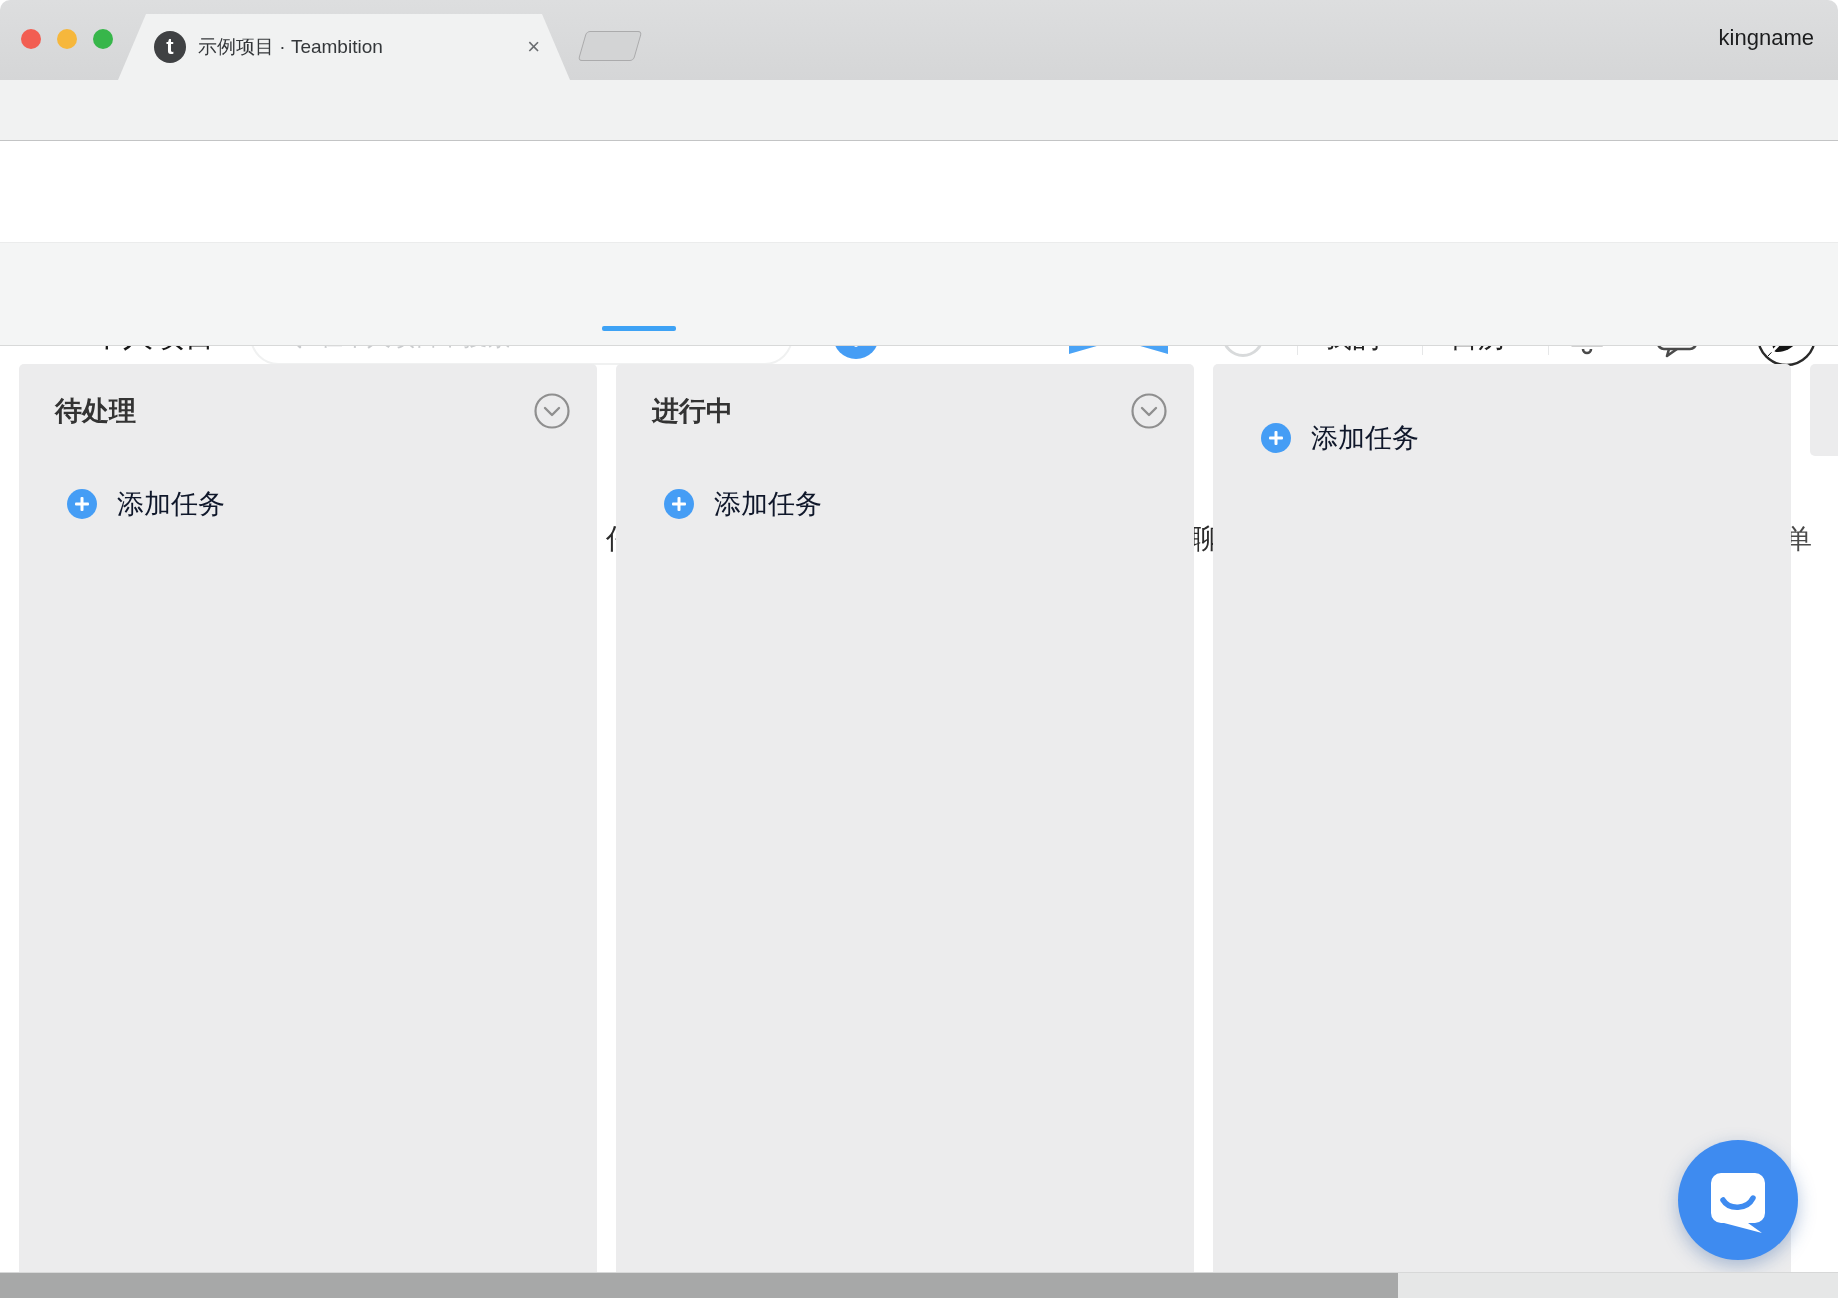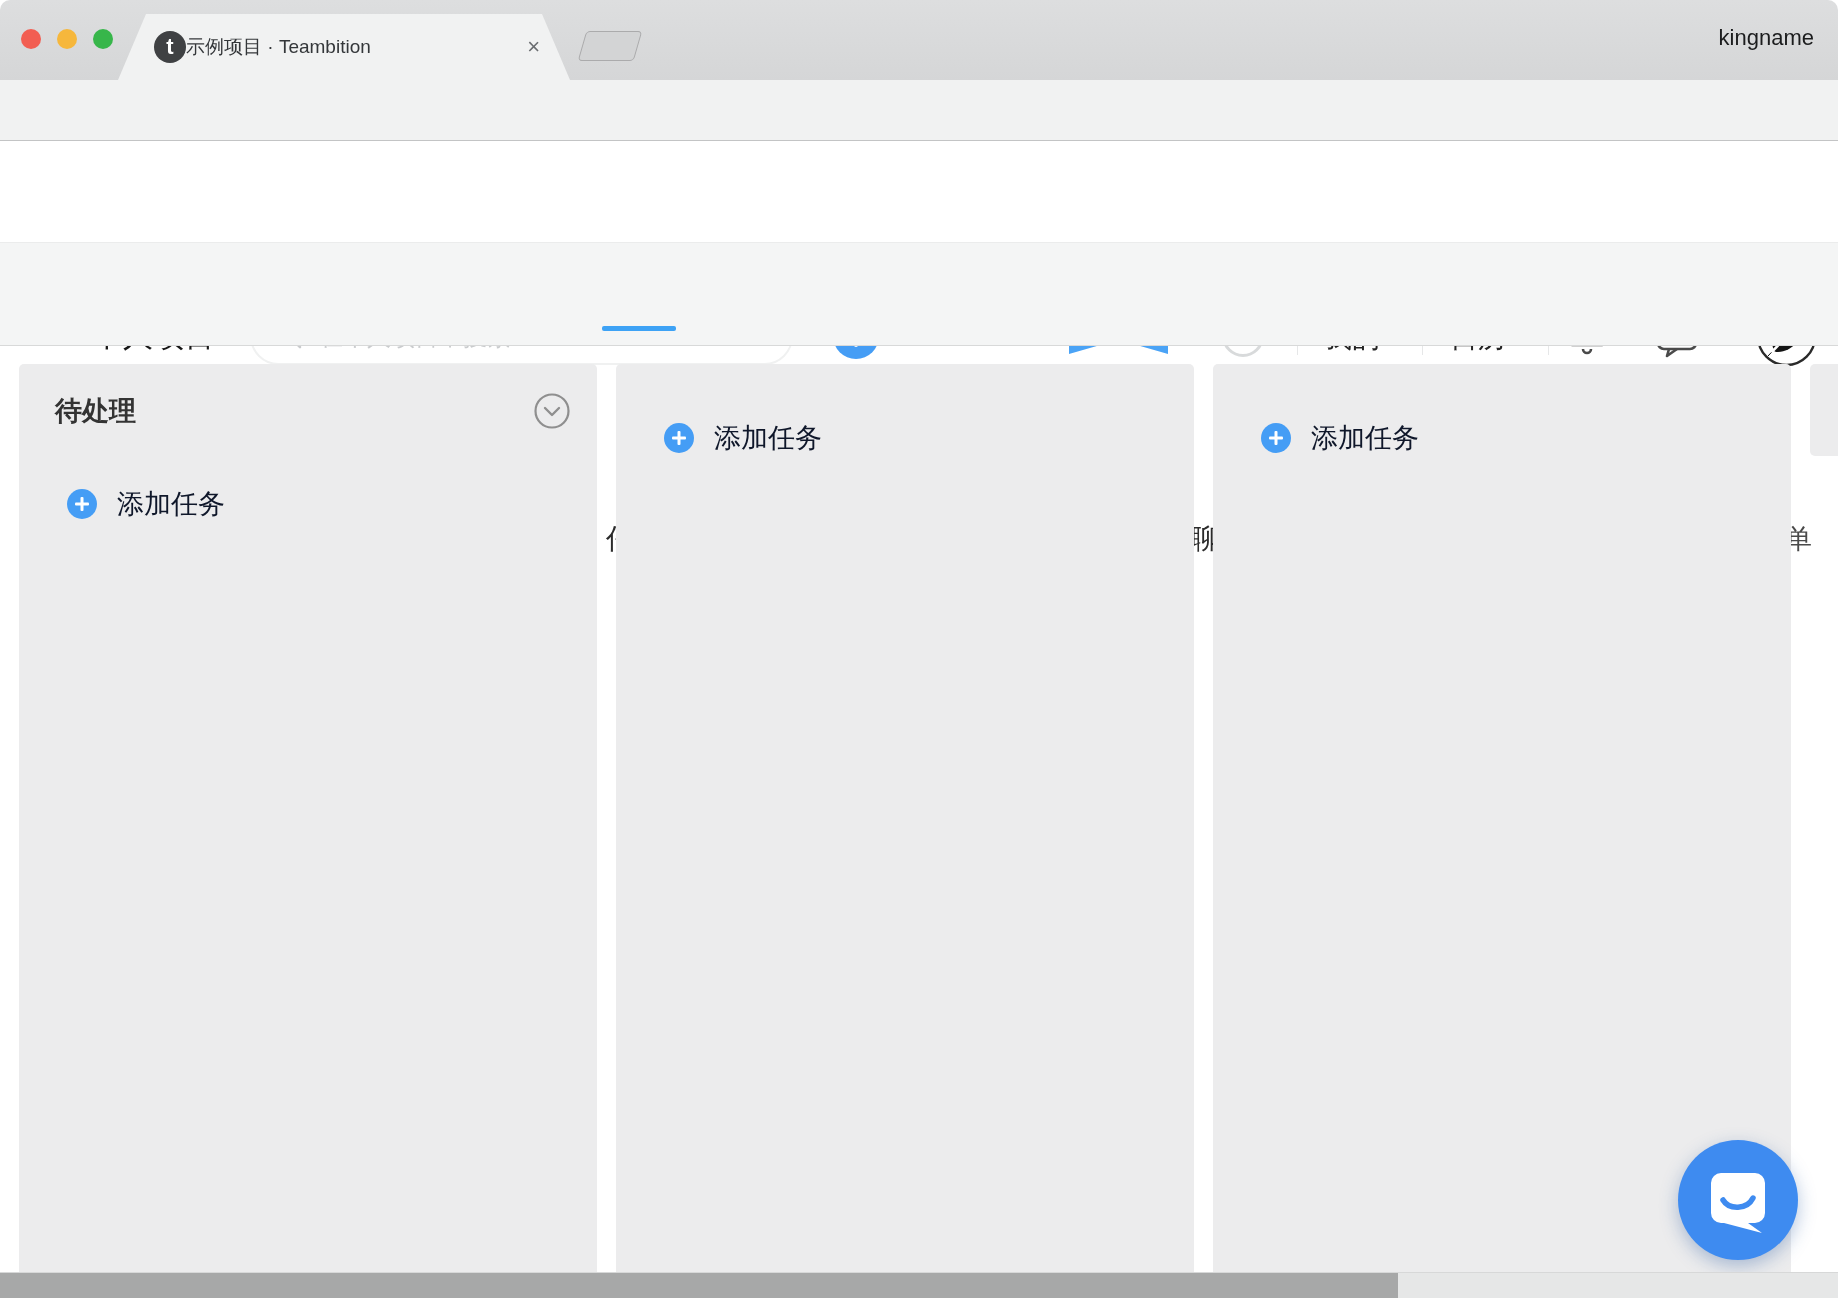--- a/index.html
+++ b/index.html
@@ -16,21 +16,21 @@
   .light.red { background:#f25e52; }
   .light.yellow { background:#f6b73c; }
   .light.green { background:#37b64a; }
   .tab { position:absolute; left:118px; top:14px; width:452px; height:66px;
          background:#f1f2f2;
          clip-path:polygon(28px 0, calc(100% - 28px) 0, 100% 100%, 0 100%);
          display:flex; align-items:center; padding-left:36px; }
   .favicon { width:32px; height:32px; border-radius:50%; background:#3f4143;
              color:#fff; font-size:22px; font-weight:700; display:flex;
              align-items:center; justify-content:center; flex:0 0 auto; }
-  .tab-title { margin-left:0; font-size:19px; color:#34373a; white-space:nowrap; }
+  .tab-title { margin-left:12px; font-size:19px; color:#34373a; white-space:nowrap; }
   .tab-close { position:absolute; right:30px; top:50%; transform:translateY(-50%);
                font-size:22px; color:#6a6d70; cursor:default; }
   .newtab { position:absolute; left:582px; top:31px; width:56px; height:30px;
             background:#d3d4d5; border:1px solid #ababac; border-radius:4px;
             transform:skewX(-16deg); }
   .profile-name { position:absolute; right:24px; top:25px; font-size:22px;
                   color:#1c1d1e; font-weight:500; }
 
   
   .toolbar { position:absolute; left:0; top:80px; width:1838px; height:61px;
@@ -305,20 +305,27 @@
         <path d="M12 16 L19 23 L26 16" fill="none" stroke="#8f8f8f" stroke-width="2.4" stroke-linecap="round" stroke-linejoin="round"></path>
       </svg>
     </div>
     <div class="add-task">
       <span class="add-plus"></span>
       <span class="add-label">添加任务</span>
     </div>
   </div>
 
   <div class="column col-2">
+    <div class="col-header">
+      <span class="col-title">进行中</span>
+      <svg width="38" height="38" viewBox="0 0 38 38">
+        <circle cx="19" cy="19" r="16.5" fill="none" stroke="#8f8f8f" stroke-width="2.2"></circle>
+        <path d="M12 16 L19 23 L26 16" fill="none" stroke="#8f8f8f" stroke-width="2.4" stroke-linecap="round" stroke-linejoin="round"></path>
+      </svg>
+    </div>
     <div class="add-task">
       <span class="add-plus"></span>
       <span class="add-label">添加任务</span>
     </div>
   </div>
 
   <div class="column col-3">
     <div class="add-task">
       <span class="add-plus"></span>
       <span class="add-label">添加任务</span>

